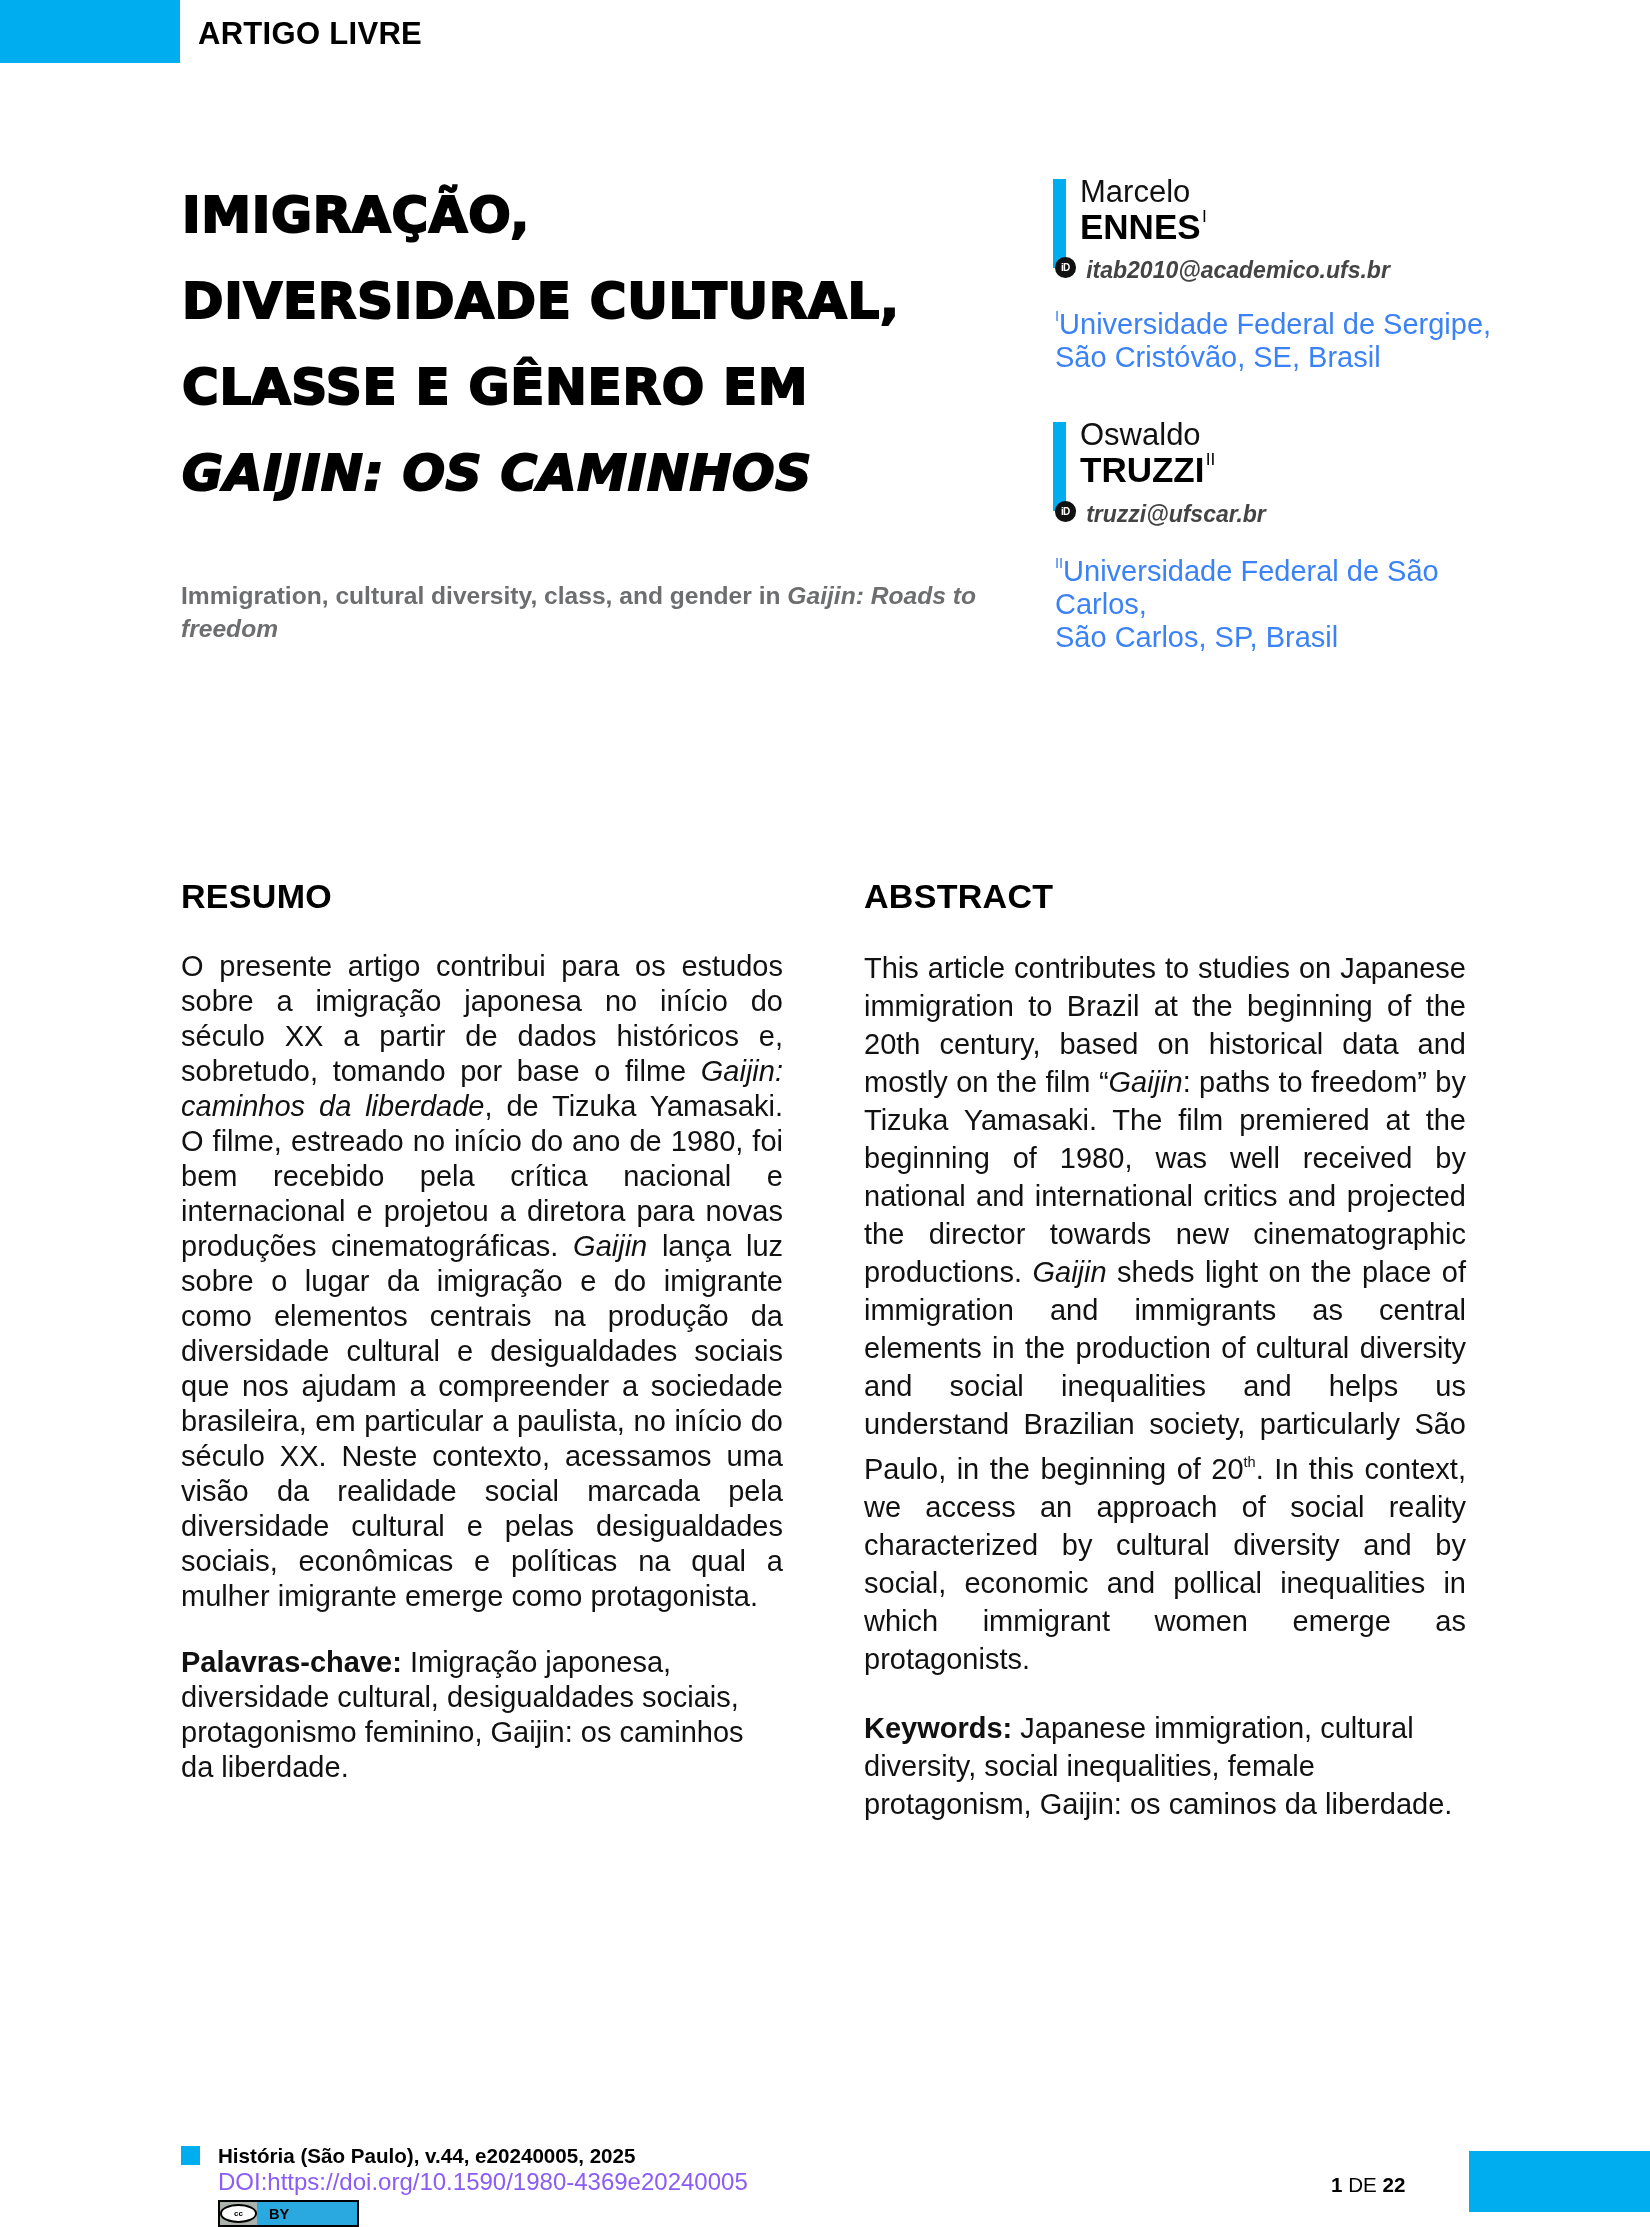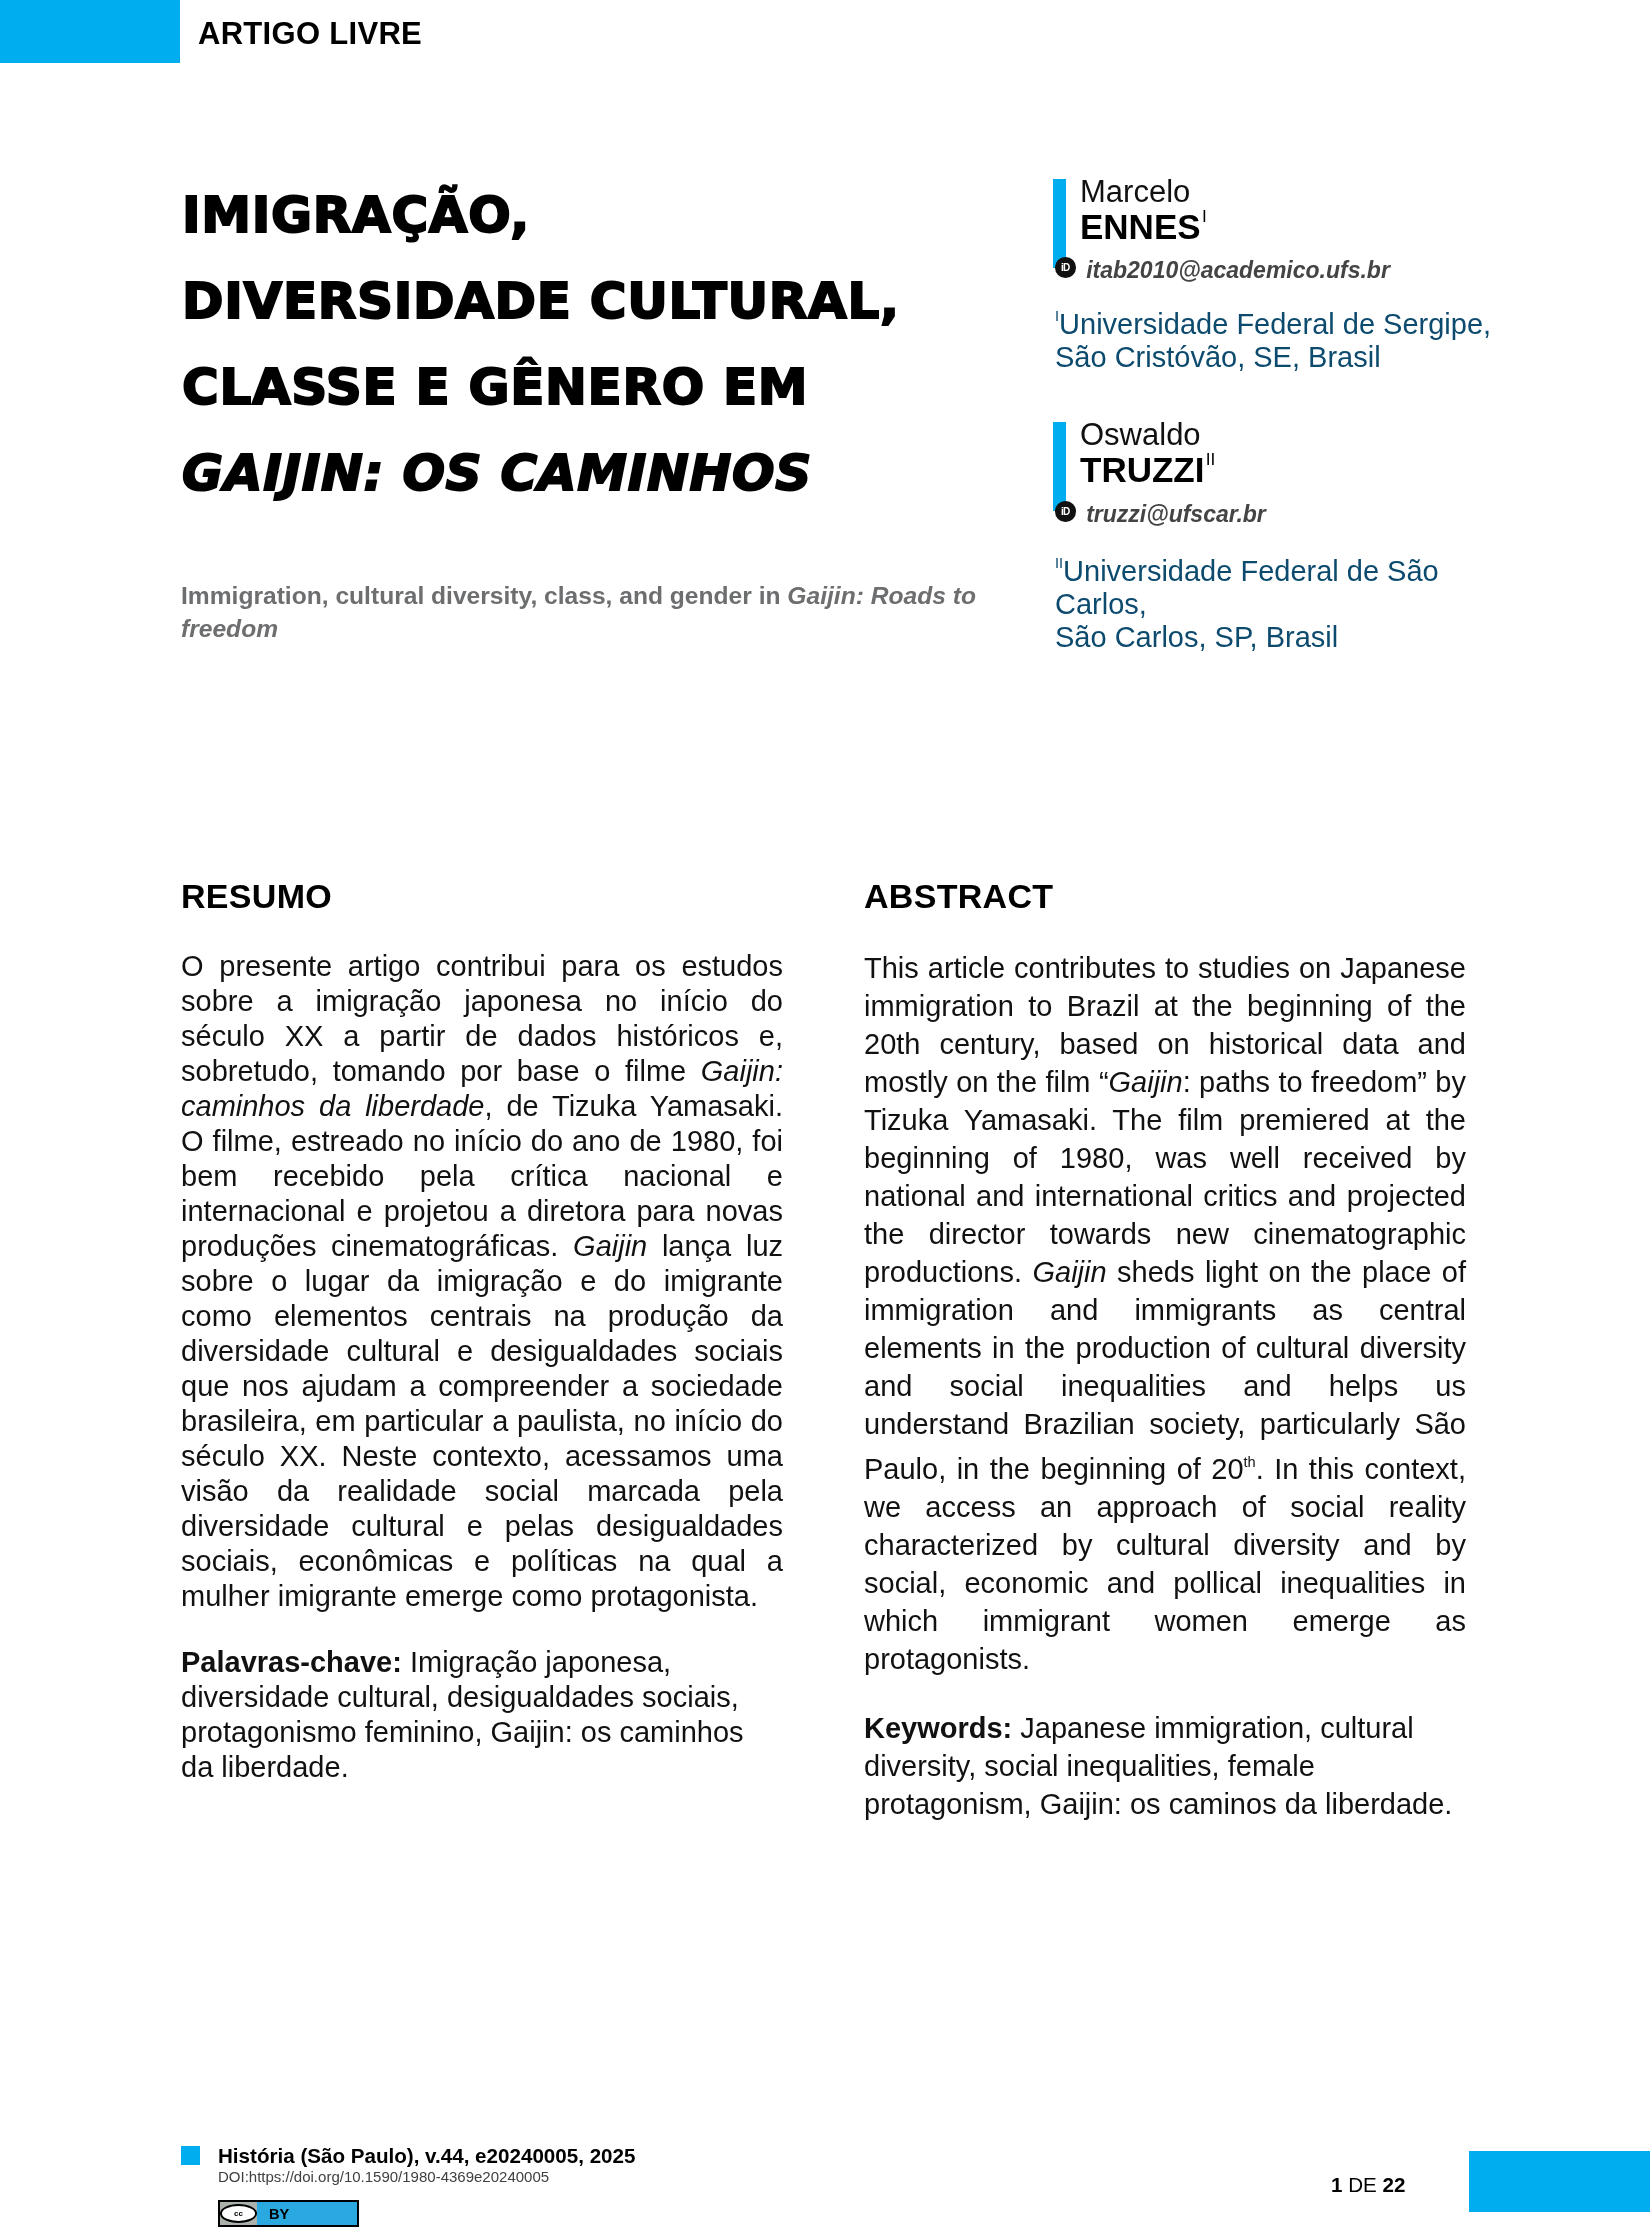--- a/index.html
+++ b/index.html
@@ -36,21 +36,21 @@
     .author .first { position: absolute; left: 35px; font-size: 31px; color: #111; white-space: nowrap; }
     .author .last { position: absolute; left: 35px; font-size: 35px; font-weight: 700; color: #000; white-space: nowrap; }
     .author .last sup { font-size: 17.3px; font-weight: 400; vertical-align: 17.3px; margin-left: 1.3px; }
     .author .orcid-row { position: absolute; left: 10px; display: flex; white-space: nowrap; }
     .orcid-icon {
       width: 20.6px; height: 20.6px; border-radius: 50%; background: #111; color: #fff;
       font-size: 10px; font-weight: 700; display: inline-flex; align-items: center; justify-content: center;
       margin-right: 10.6px; letter-spacing: -0.7px;
     }
     .email { font-size: 23px; font-weight: 700; font-style: italic; color: #444; }
-    .affil { position: absolute; left: 10px; font-size: 29px; line-height: 33px; color: #0c4a6e; white-space: nowrap; }
+    .affil { position: absolute; left: 10px; font-size: 29px; line-height: 33px; color: #3b82f6; white-space: nowrap; }
     .affil sup { font-size: 14.6px; vertical-align: 13.3px; }
 
     
     .col { width: 602px; }
     .col h2 { margin: 0; font-size: 34px; font-weight: 700; color: #000; letter-spacing: 0.3px; }
     .col .body {
       margin-top: 33px; font-size: 29px; color: #111; text-align: justify;
     }
     .col-pt .body { line-height: 35px; }
     .col-en .body { line-height: 38px; }
@@ -59,21 +59,21 @@
     .col .kw { margin-top: 31px; font-size: 29px; color: #111; }
     .col-pt .kw { line-height: 35px; }
     .col-en .kw { line-height: 38px; }
     .col .kw b { font-weight: 700; }
     .col-pt { left: 181px; top: 877px; }
     .col-en { left: 864px; top: 877px; }
 
     
     .ft-square { left: 181px; top: 2146px; width: 18.6px; height: 18.6px; background: #00aeef; }
     .ft-journal { left: 218px; top: 2144px; font-size: 20.6px; font-weight: 700; color: #000; white-space: nowrap; }
-    .ft-doi { left: 218px; top: 2168px; font-size: 15px; color: #404040; white-space: nowrap; }
+    .ft-doi { left: 218px; top: 2168px; font-size: 24px; color: #8b5cf6; white-space: nowrap; }
     .cc-badge {
       left: 218px; top: 2200px; width: 141px; height: 27px; box-sizing: border-box;
       border: 2px solid #000; background: #29a9e0; display: flex; align-items: center;
     }
     .cc-badge .cc-left { width: 37px; height: 100%; background: #aab2ab; display: flex; align-items: center; justify-content: center; }
     .cc-badge .cc-circle {
       width: 38px; height: 18.6px; border-radius: 50%; background: #fff; border: 2px solid #000; box-sizing: border-box;
       font-size: 8px; font-weight: 700; display: flex; align-items: center; justify-content: center; color: #000;
     }
     .cc-badge .cc-by { margin-left: 12px; font-size: 14.6px; font-weight: 700; color: #000; }

